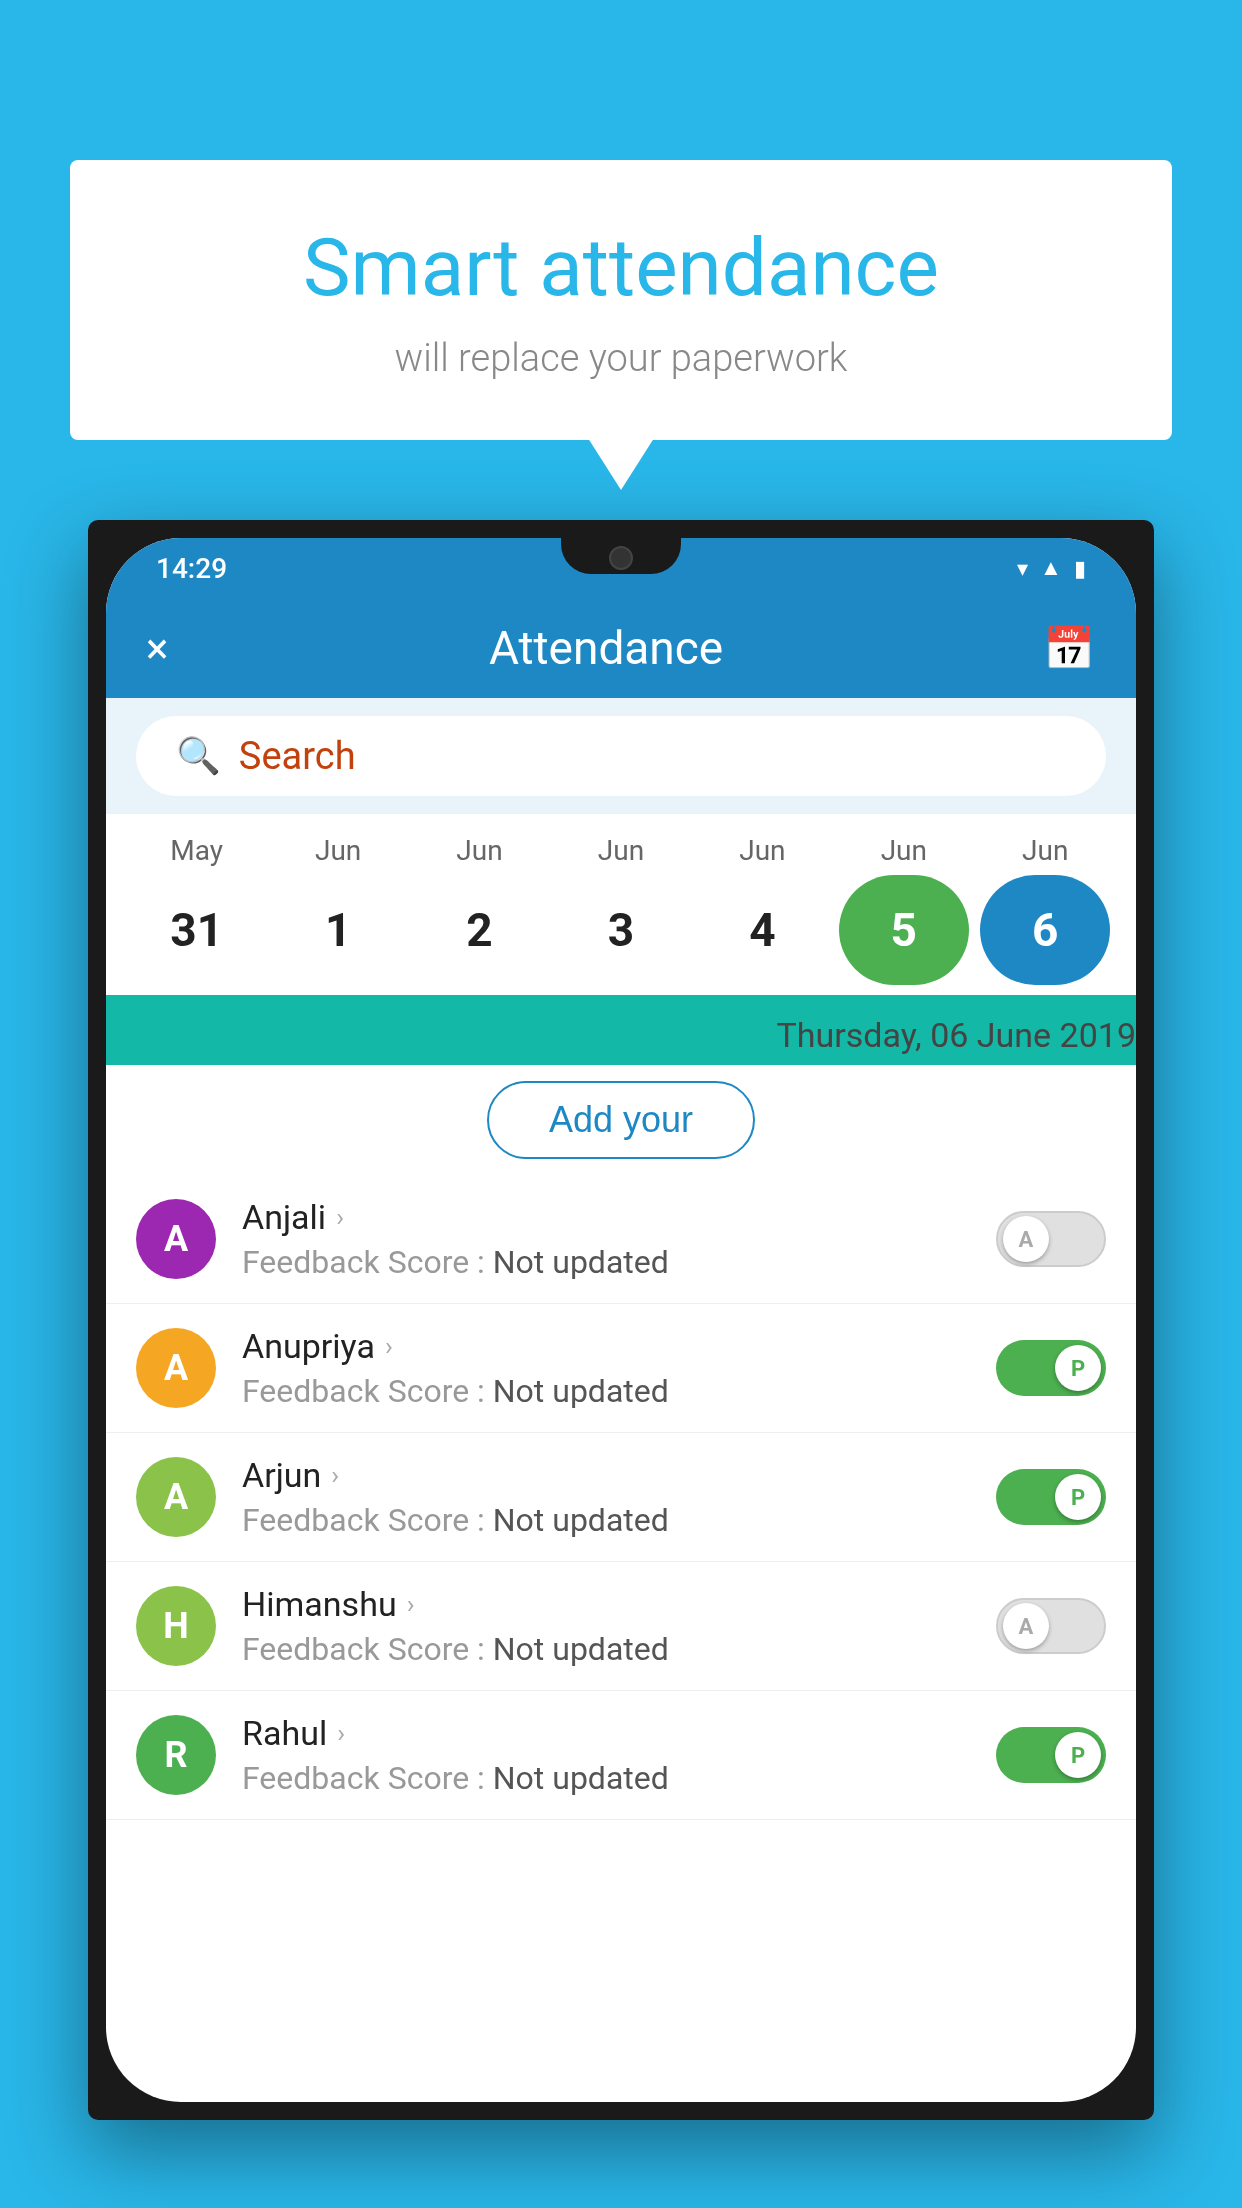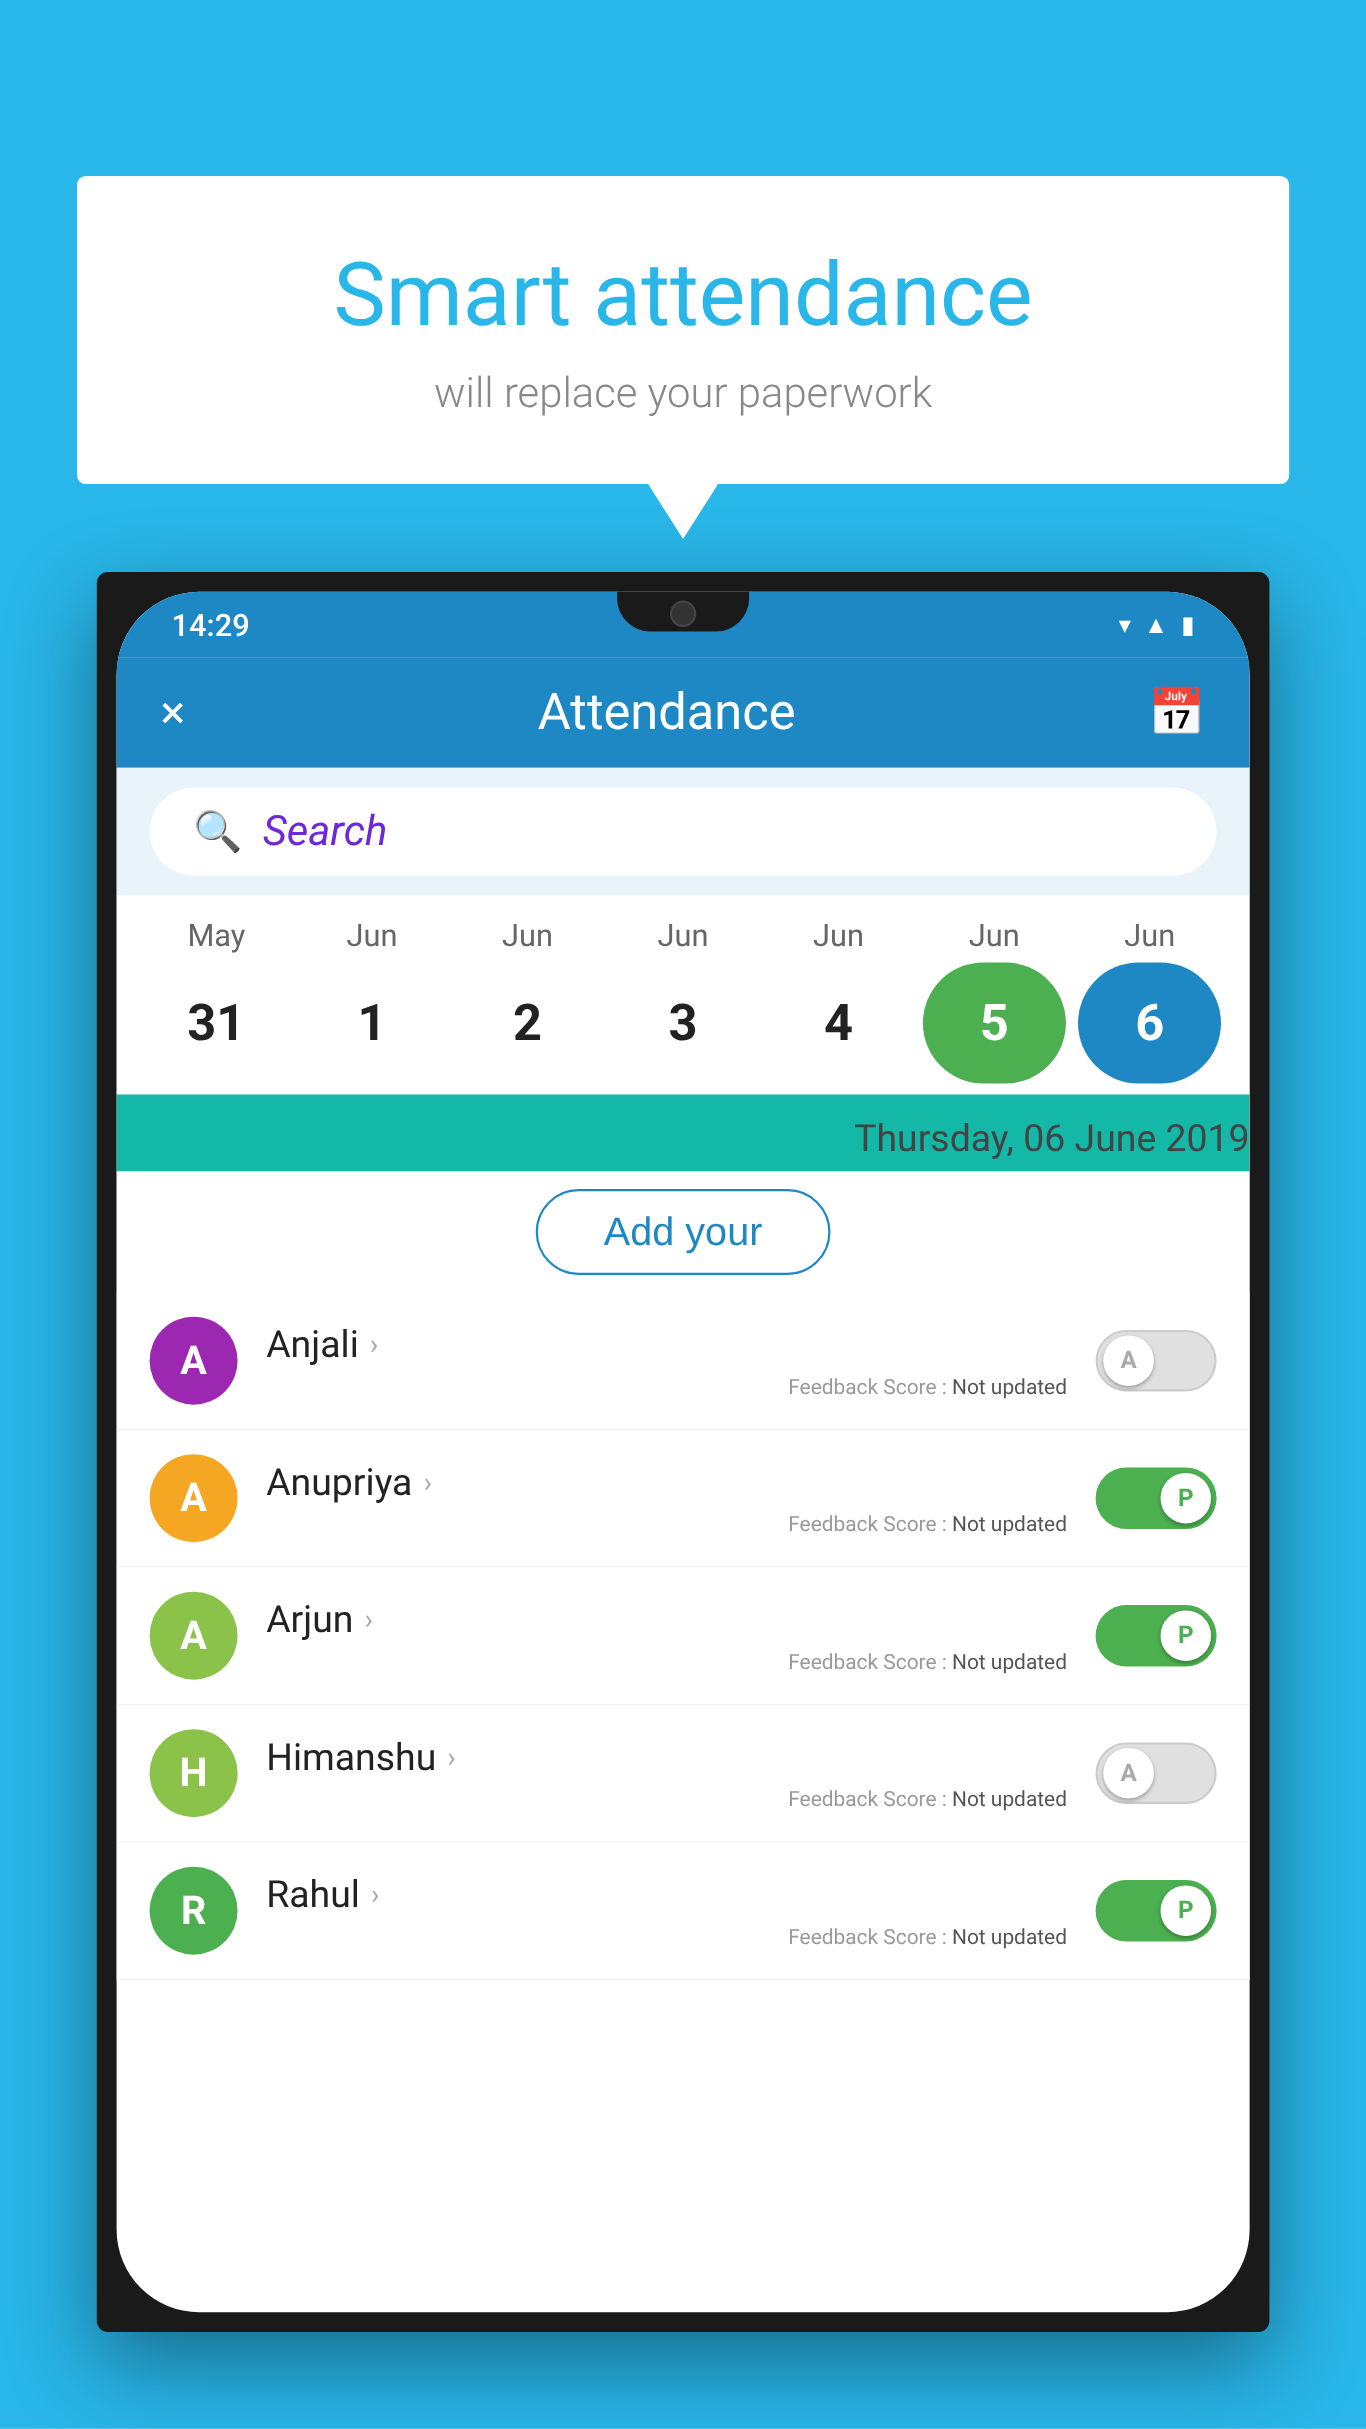--- a/index.html
+++ b/index.html
@@ -177,22 +177,21 @@
       gap: 18px;
     }
 
     .search-icon-svg {
       color: #aaa;
       font-size: 36px;
     }
 
     .search-text {
       font-size: 38px;
-      color: #6d28d9;
-      font-style: italic;
+      color: #c2410c;
     }
 
     
     .calendar-strip {
       padding: 20px 20px 10px;
       background: white;
     }
 
     .calendar-months {
       display: flex;
@@ -322,24 +321,23 @@
       align-items: center;
       gap: 10px;
     }
 
     .student-name .chevron {
       font-size: 26px;
       color: #aaa;
     }
 
     .student-feedback {
-      font-size: 19px;
+      font-size: 32px;
       color: #999;
       margin-top: 6px;
-      text-align: right;
     }
 
     .student-feedback span {
       color: #555;
     }
 
     
     .toggle-wrapper {
       position: relative;
       width: 110px;

